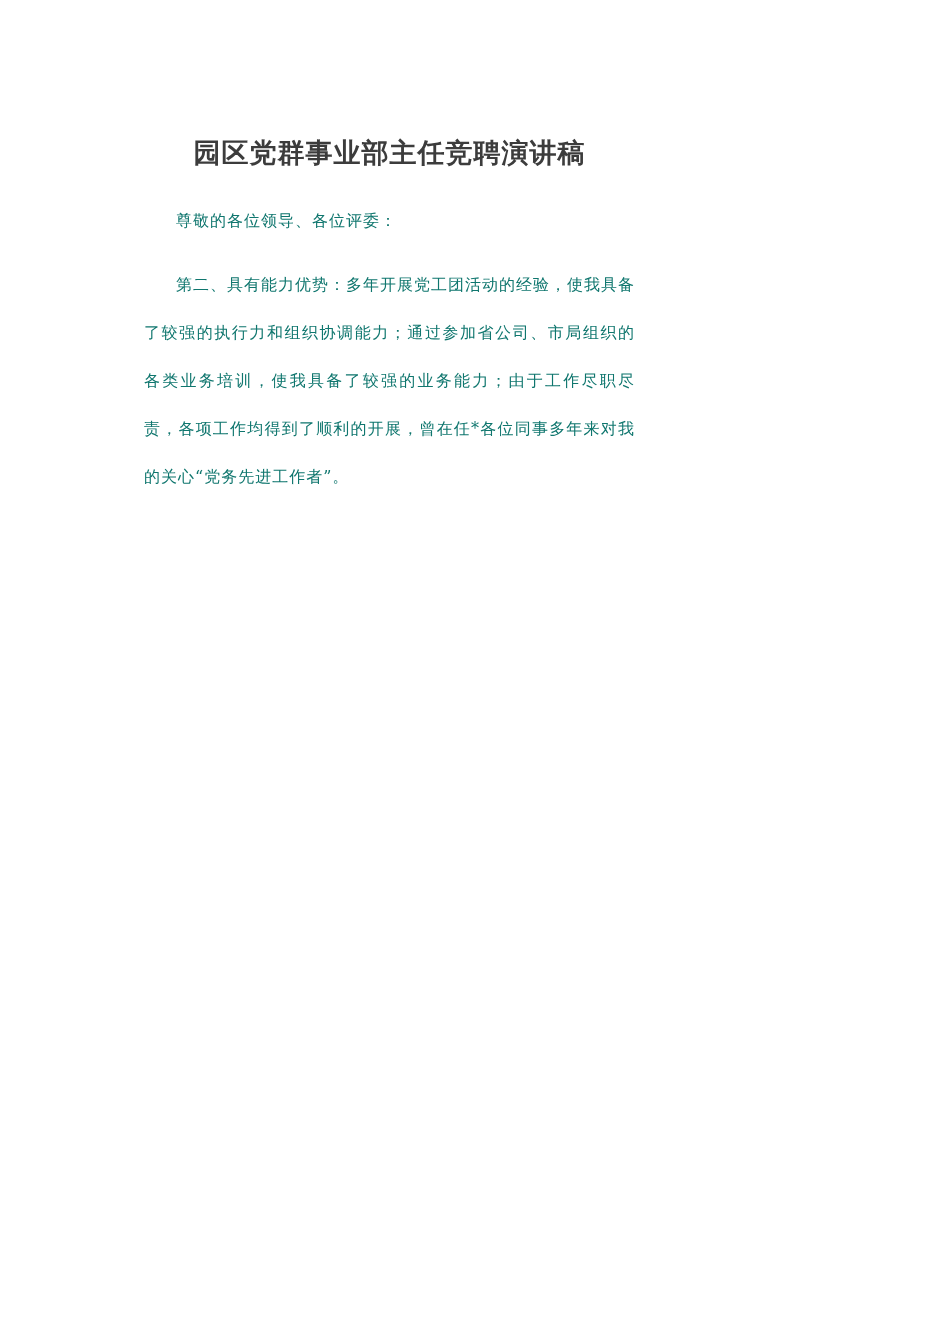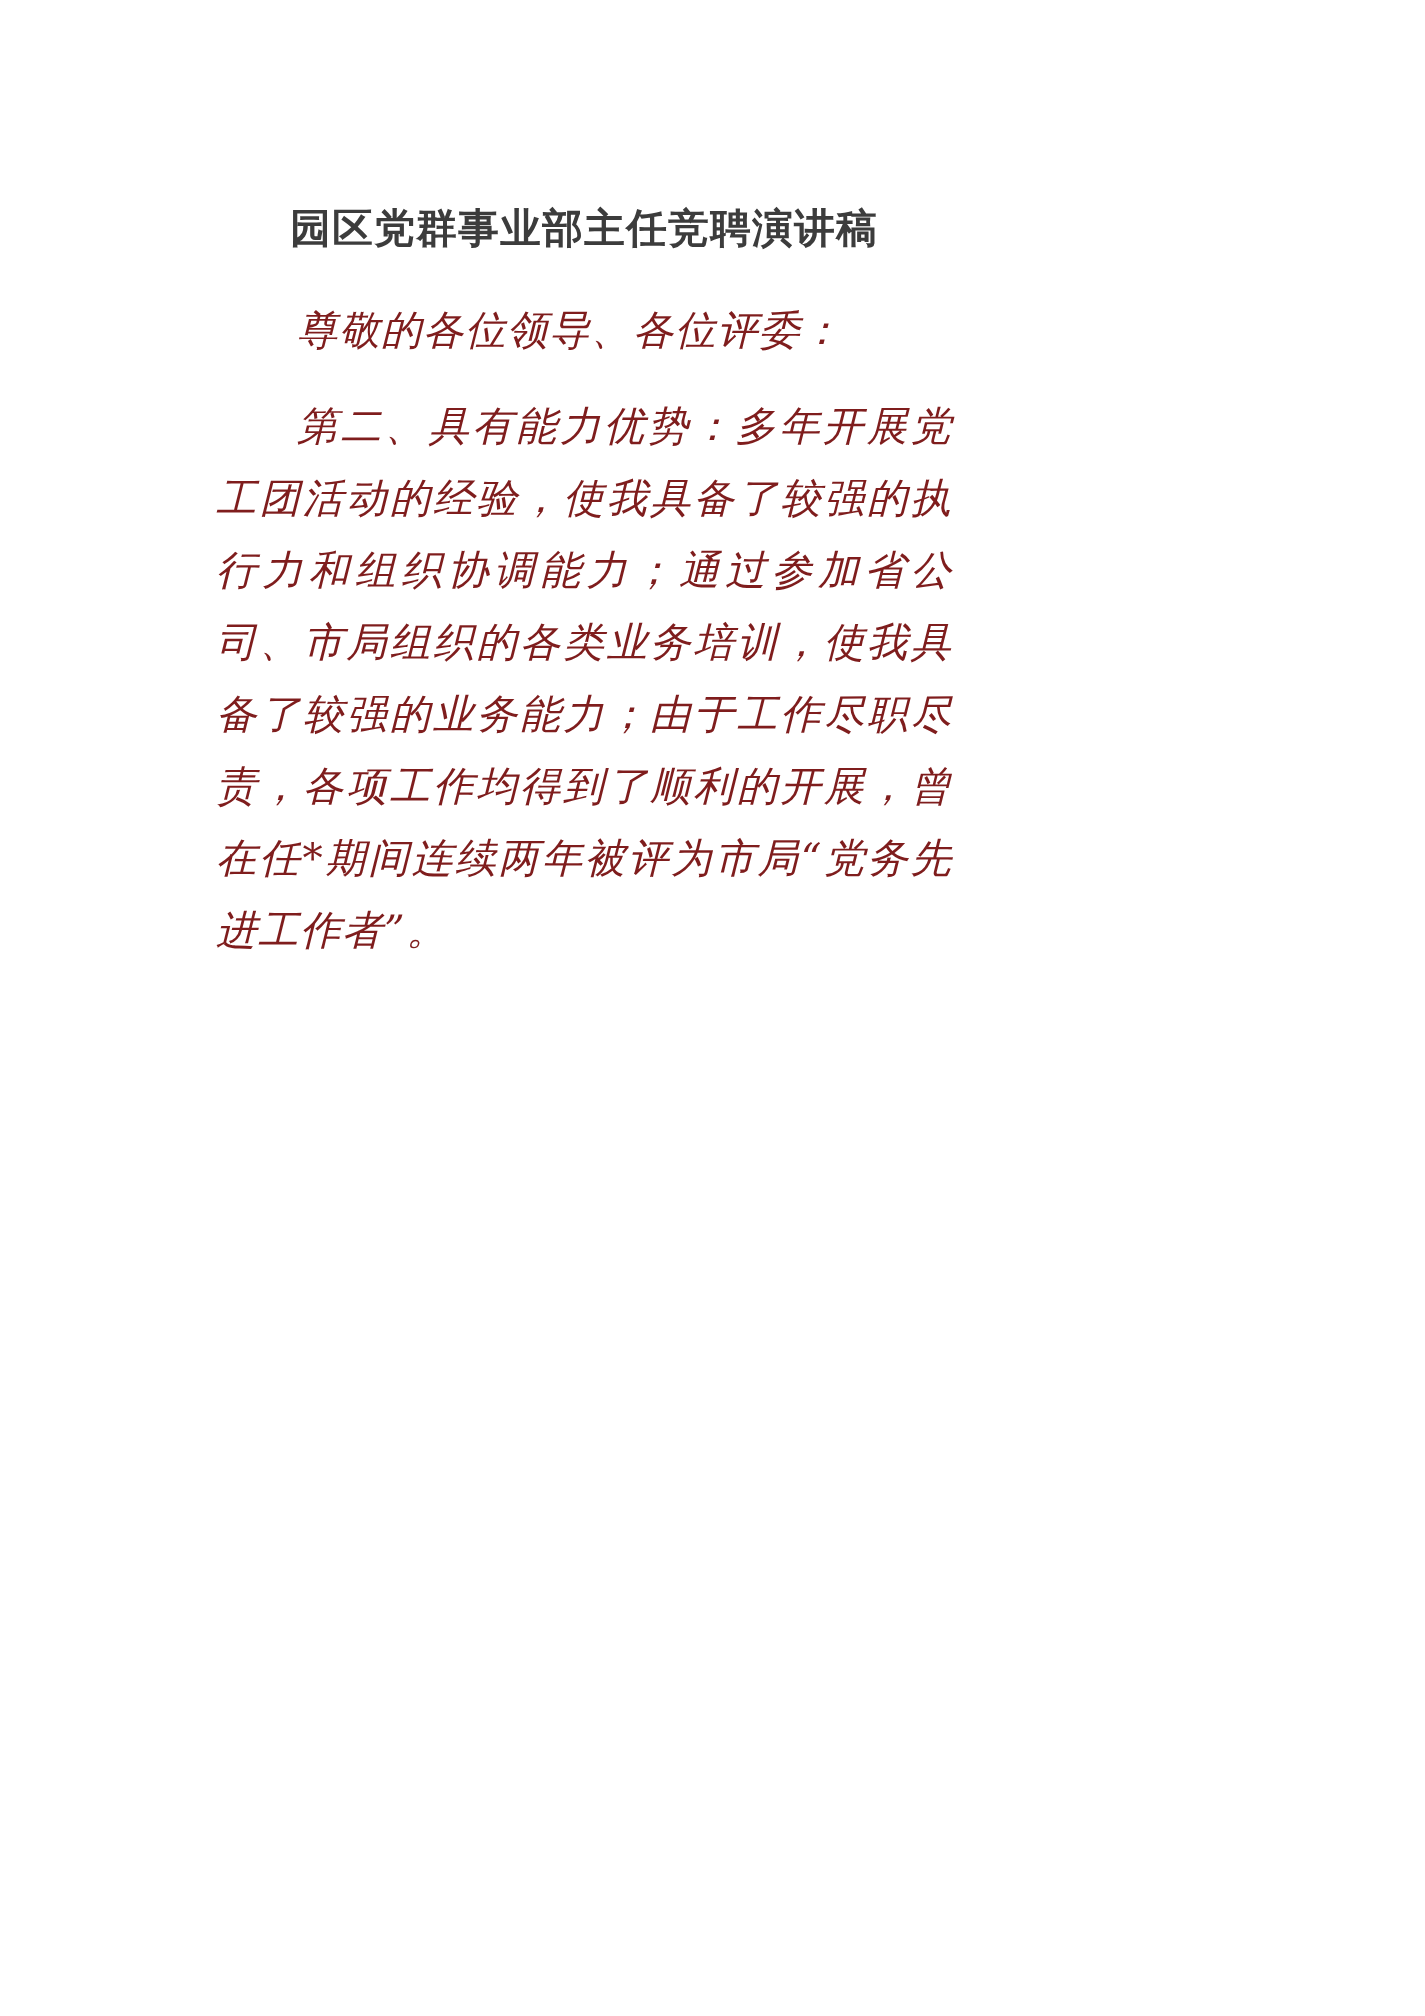--- a/index.html
+++ b/index.html
@@ -26,33 +26,32 @@
     text-align: center;
     font-size: 27px;
     line-height: 36px;
     font-weight: bold;
     color: #3c3c3c;
     letter-spacing: 1px;
     font-family: "DejaVu Serif", "Liberation Serif", serif;
   }
   .doc-body p.para {
     margin: 0 0 16px 0;
-    font-size: 27px;
+    font-size: 16px;
     line-height: 48px;
-    color: #7f1d1d;
+    color: #0f766e;
     letter-spacing: 1px;
     text-indent: 2em;
     text-align: justify;
     font-weight: 400;
-    font-style: italic;
   }
 </style>
 </head>
 <body>
 
 <div class="page">
   <h1 class="doc-title">园区党群事业部主任竞聘演讲稿</h1>
 
   <div class="doc-body">
     <p class="para">尊敬的各位领导、各位评委：</p>
-    <p class="para">第二、具有能力优势：多年开展党工团活动的经验，使我具备了较强的执行力和组织协调能力；通过参加省公司、市局组织的各类业务培训，使我具备了较强的业务能力；由于工作尽职尽责，各项工作均得到了顺利的开展，曾在任*期间连续两年被评为市局“党务先进工作者”。</p>
+    <p class="para">第二、具有能力优势：多年开展党工团活动的经验，使我具备了较强的执行力和组织协调能力；通过参加省公司、市局组织的各类业务培训，使我具备了较强的业务能力；由于工作尽职尽责，各项工作均得到了顺利的开展，曾在任*各位同事多年来对我的关心“党务先进工作者”。</p>
   </div>
 </div>
 
 </body></html>

